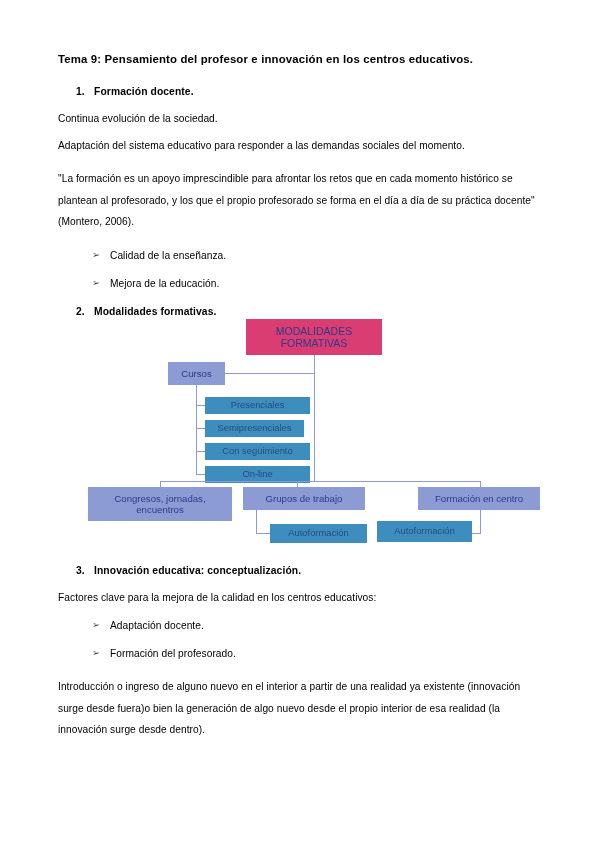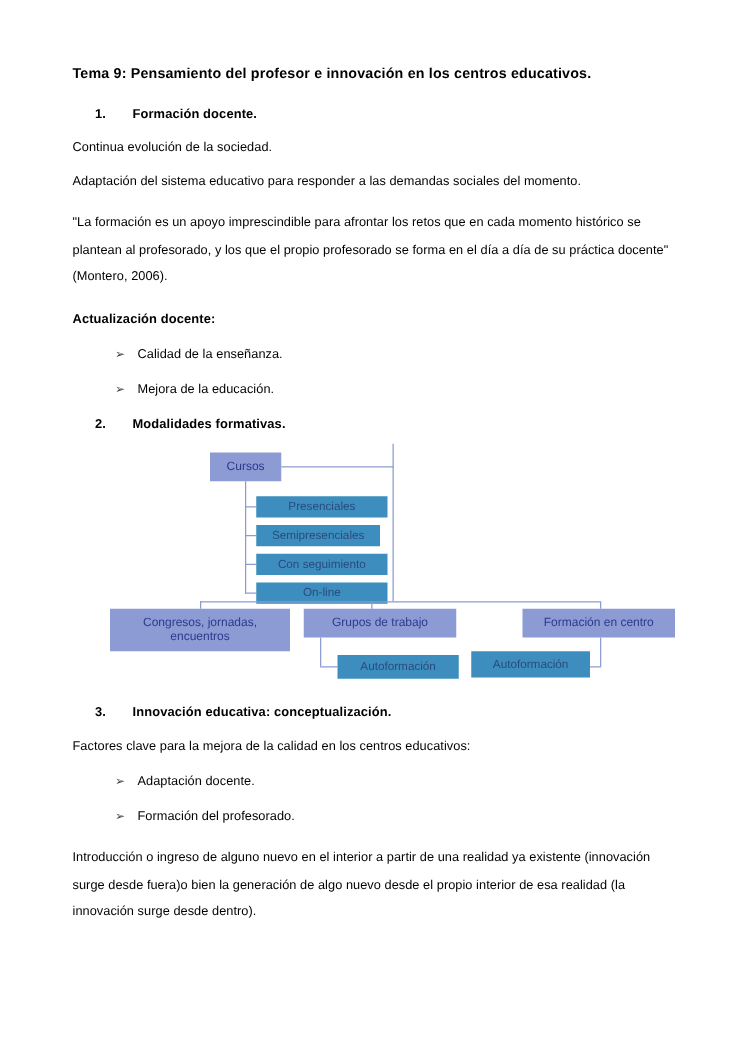--- a/index.html
+++ b/index.html
@@ -42,21 +42,21 @@
     padding-left: 22px;
     position: relative;
     letter-spacing: 0.1px;
   }
   .numbered .num {
     position: absolute;
     left: 18px;
   }
   .numbered .ntext {
     display: inline-block;
-    margin-left: 26px;
+    margin-left: 14px;
   }
   p.para {
     font-size: 10.2px;
     margin: 0 0 17px 0;
     line-height: 1.0;
     letter-spacing: 0.05px;
   }
   p.quote {
     font-size: 10.2px;
     margin: 0 0 17px 0;
@@ -145,41 +145,46 @@
 
     <div class="numbered">
       <span class="num">1.</span>
       <span class="ntext">Formación docente.</span>
     </div>
 
     <p class="para">Continua evolución de la sociedad.</p>
     <p class="para">Adaptación del sistema educativo para responder a las demandas sociales del momento.</p>
     <p class="quote">"La formación es un apoyo imprescindible para afrontar los retos que en cada momento histórico se plantean al profesorado, y los que el propio profesorado se forma en el día a día de su práctica docente" (Montero, 2006).</p>
 
-    <div class="subhead">Actualización docente:</div>
 
     <ul class="arrow-list">
       <li>
         <span class="marker">➢</span>
         <span>Calidad de la enseñanza.</span>
       </li>
       <li>
         <span class="marker">➢</span>
         <span>Mejora de la educación.</span>
       </li>
     </ul>
 
     <div class="numbered">
       <span class="num">2.</span>
       <span class="ntext">Modalidades formativas.</span>
     </div>
   </div>
 
   <div class="diagram">
 
+    <div class="dbox pink" style="left:246px; top:14px; width:136px; height:36px;">
+      <div>
+        <span>MODALIDADES</span><br>
+        <span>FORMATIVAS</span>
+      </div>
+    </div>
 
     <div class="line v" style="left:314px; top:50px; height:126px;"></div>
 
     <div class="line h" style="left:225px; top:68px; width:90px;"></div>
 
     <div class="dbox peri" style="left:168px; top:57px; width:57px; height:23px;">
       <span>Cursos</span>
     </div>
 
     <div class="line v" style="left:196px; top:80px; height:90px;"></div>

